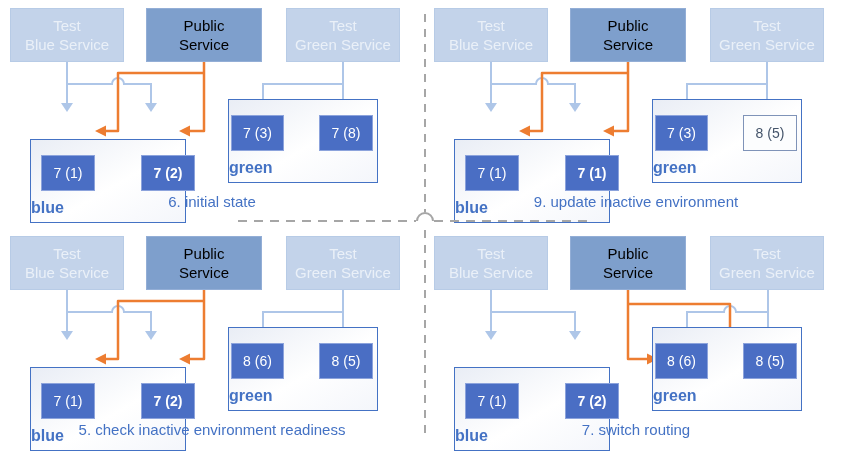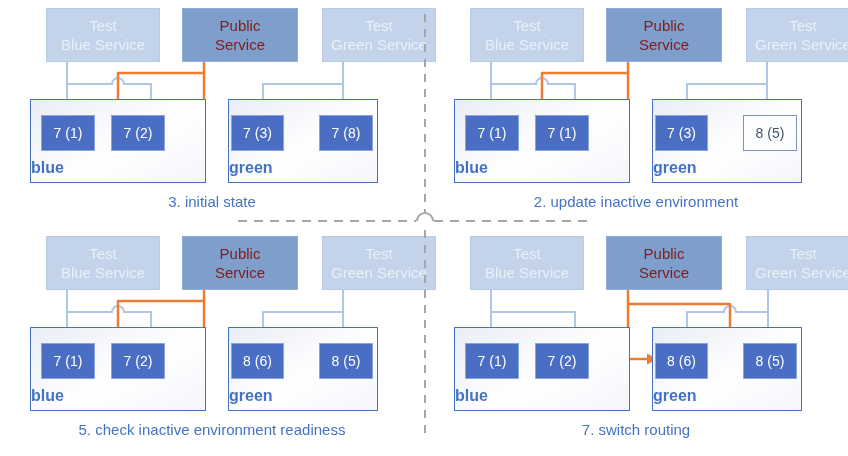--- a/index.html
+++ b/index.html
@@ -6,39 +6,39 @@
   body { font-family:"Liberation Sans", sans-serif; background:#ffffff; }
   .canvas { position:relative; width:848px; height:456px; background:#ffffff; overflow:hidden; }
   .panel { position:absolute; width:424px; height:228px; }
   .panel.p1 { left:0; top:0; }
   .panel.p2 { left:424px; top:0; }
   .panel.p3 { left:0; top:228px; }
   .panel.p4 { left:424px; top:228px; }
 
   .svc { position:absolute; top:8px; height:54px; display:flex; flex-direction:column;
          align-items:center; justify-content:center; text-align:center;
-         font-size:15px; line-height:1.28;margin-left:36px; }
+         font-size:15px; line-height:1.28; }
   .svc.s1 { left:10px;  width:114px; }
   .svc.s2 { left:146px; width:116px; }
   .svc.s3 { left:286px; width:114px; }
   .svc.light { background:#c3d3ea; border:1px solid #b7cbe6; color:#eaf0f8; }
-  .svc.dark  { background:#7e9fcc; border:1px solid #93aed6; color:#7f1d1d; }
+  .svc.dark  { background:#7e9fcc; border:1px solid #93aed6; color:#000000; }
 
   .env { position:absolute; top:99px; height:84px; border:1px solid #4472c4;
          background:linear-gradient(150deg,#e9edf5 0%,#ffffff 55%,#f4f6fb 100%); }
-  .env.blue  { left:30px;  width:176px; }
+  .env.blue  { left:30px;  width:156px;margin-top:40px; }
   .env.green { left:228px; width:150px; }
   .env-label { position:absolute; bottom:5px; left:0; width:100%; text-align:left;
                color:#4472c4; font-size:16px;font-weight:bold; }
 
   .node { position:absolute; top:15px; width:54px; height:36px; display:flex;
           align-items:center; justify-content:center; font-size:14px;
           background:#4a6ec4; border:1px solid #8ca3dc; color:#ffffff; }
   .env.blue  .node.a { left:10px; }
-  .env.blue  .node.b { left:80px; }
+  .env.blue  .node.b { left:110px;font-weight:bold; }
   .env.green .node.a { left:2px;  width:53px;text-align:center; }
   .env.green .node.b { left:90px; width:54px; }
   .node.outline { background:#fcfdfe; border:1px solid #7f93b8; color:#44546a; }
 
   .caption { position:absolute; top:193px; left:0; width:100%; text-align:center;
              color:#4472c4; font-size:15px; }
 
   svg.connectors { position:absolute; left:0; top:0; width:424px; height:228px; pointer-events:none; }
   svg.divider { position:absolute; left:0; top:0; width:848px; height:456px; pointer-events:none; }
 </style>
@@ -85,21 +85,21 @@
     <div class="env blue">
       <div class="node a">7 (1)</div>
       <div class="node b">7 (2)</div>
       <div class="env-label">blue</div>
     </div>
     <div class="env green">
       <div class="node a">7 (3)</div>
       <div class="node b">7 (8)</div>
       <div class="env-label">green</div>
     </div>
-    <div class="caption">3. initial state</div>
+    <div class="caption">6. initial state</div>
   </div>
 
   <div class="panel p2">
     <svg class="connectors" viewBox="0 0 424 228">
       <g stroke="#AEC6E8" stroke-width="2" fill="none">
         <path d="M67 62 V104"></path>
         <path d="M67 84 H112 A6 6 0 0 1 124 84 H151 V104"></path>
         <path d="M343 62 V104"></path>
         <path d="M343 84 H263 V104"></path>
       </g>
@@ -133,21 +133,21 @@
     <div class="env blue">
       <div class="node a">7 (1)</div>
       <div class="node b">7 (1)</div>
       <div class="env-label">blue</div>
     </div>
     <div class="env green">
       <div class="node a">7 (3)</div>
       <div class="node b outline">8 (5)</div>
       <div class="env-label">green</div>
     </div>
-    <div class="caption">2. update inactive environment</div>
+    <div class="caption">9. update inactive environment</div>
   </div>
 
   <div class="panel p3">
     <svg class="connectors" viewBox="0 0 424 228">
       <g stroke="#AEC6E8" stroke-width="2" fill="none">
         <path d="M67 62 V104"></path>
         <path d="M67 84 H112 A6 6 0 0 1 124 84 H151 V104"></path>
         <path d="M343 62 V104"></path>
         <path d="M343 84 H263 V104"></path>
       </g>

